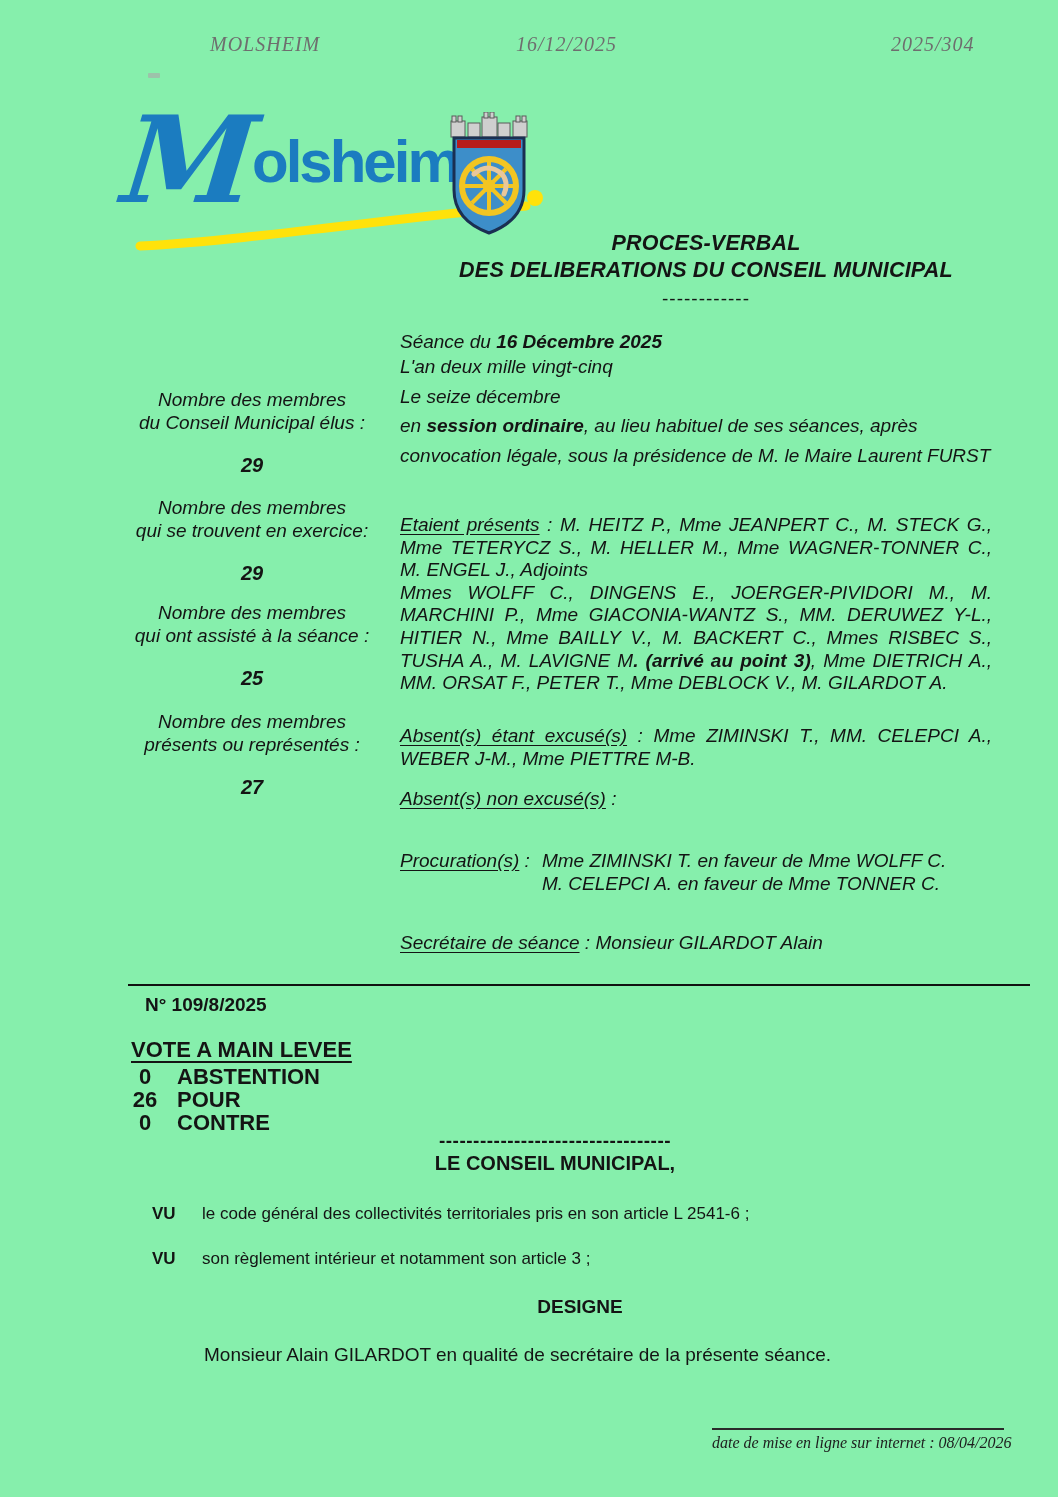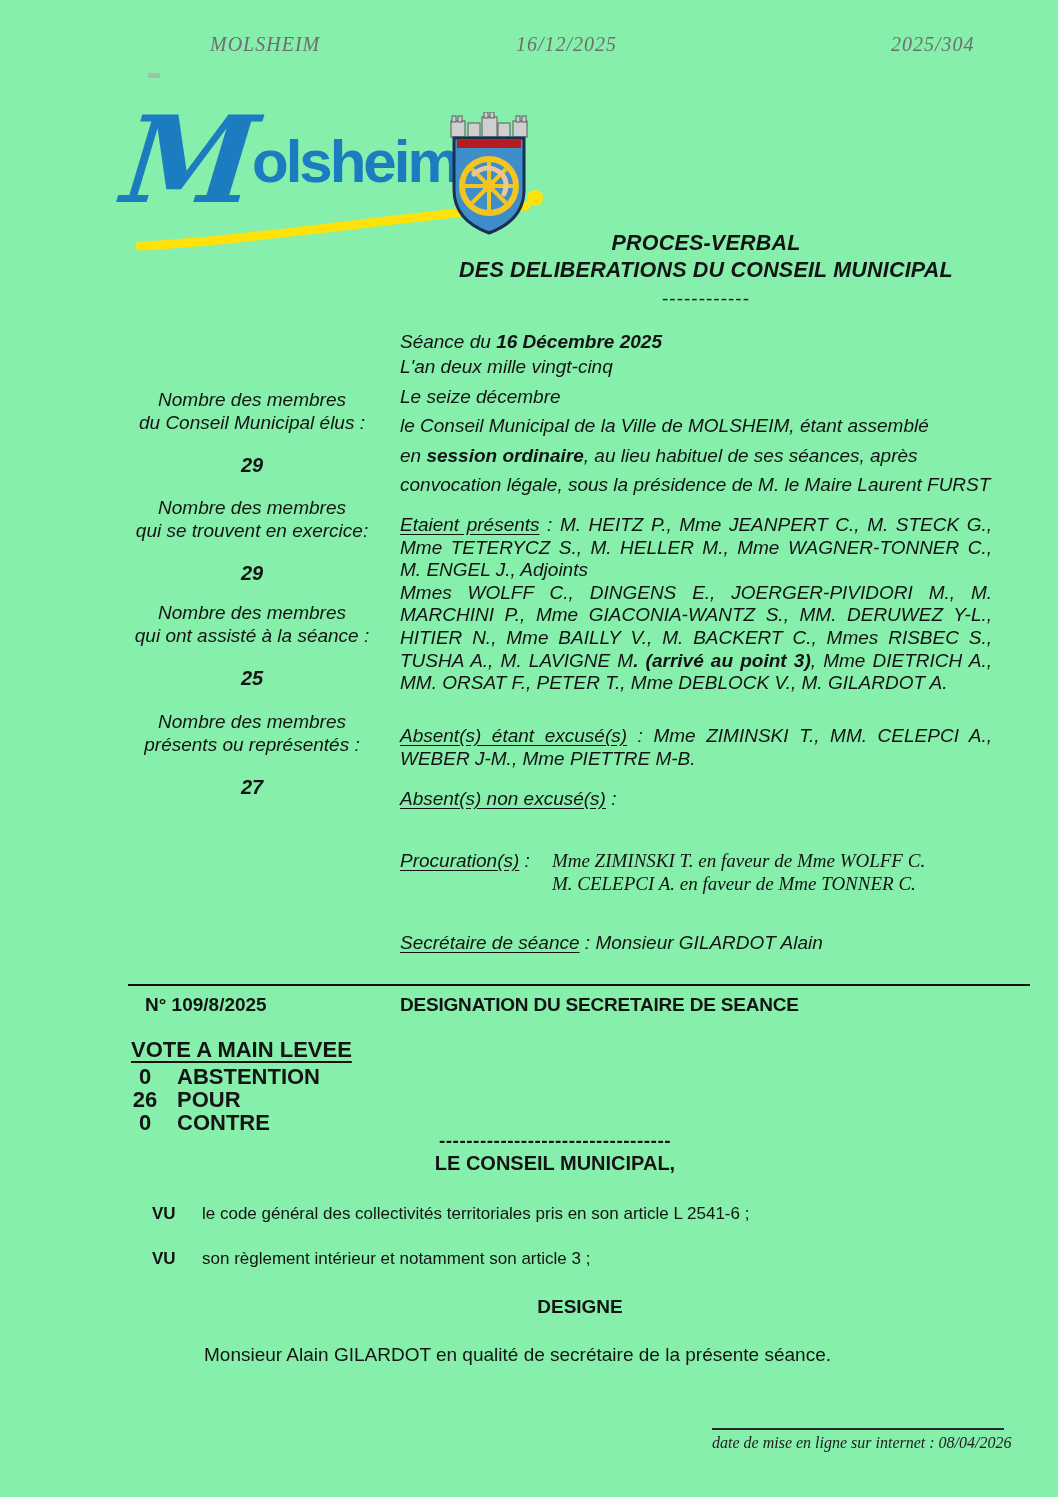--- a/index.html
+++ b/index.html
@@ -44,21 +44,21 @@
   
   .rc{position:absolute;left:400px;width:592px;font-style:italic;font-size:19px;}
   .seance{top:330px;line-height:24px;}
   .seance b{font-weight:bold;}
   .intro{top:352px;line-height:29.6px;}
   .presents{top:514px;line-height:22.6px;text-align:justify;}
   .absents{top:724px;line-height:23px;text-align:justify;}
   .nonexc{top:787px;line-height:23px;}
   .procu{top:849px;display:flex;line-height:23px;}
   .procu .plabel{white-space:nowrap;}
-  .procu .plines{margin-left:22px;font-family:Liberation Serif, serif;}
+  .procu .plines{margin-left:12px;}
   .secretaire{top:931px;line-height:23px;}
   .ul{text-decoration:underline;text-underline-offset:3px;}
   
   .rule-main{position:absolute;left:128px;top:984px;width:902px;height:2px;background:#111;}
   .delib-number{position:absolute;left:145px;top:994px;font-weight:bold;font-size:19px;}
   .delib-heading{position:absolute;left:400px;top:994px;font-weight:bold;font-size:19px;letter-spacing:-0.2px;}
   .vote-block{position:absolute;left:131px;top:1038px;font-weight:bold;font-size:22px;line-height:23px;}
   .vote-title{text-decoration:underline;text-underline-offset:4px;margin-bottom:4px;display:inline-block;}
   .vrow{white-space:nowrap;}
   .vcount{display:inline-block;width:28px;text-align:center;}
@@ -154,21 +154,20 @@
     <div class="mval">27</div>
   </div>
 
   <div class="rc seance">
     <span>Séance du </span><b>16 Décembre 2025</b>
   </div>
 
   <div class="rc intro">
     <div>L'an deux mille vingt-cinq</div>
     <div>Le seize décembre</div>
-    <div>le Conseil Municipal de la Ville de MOLSHEIM, étant assemblé</div>
     <div><span>en </span><b>session ordinaire</b><span>, au lieu habituel de ses séances, après</span></div>
     <div>convocation légale, sous la présidence de M. le Maire Laurent FURST</div>
   </div>
 
   <div class="rc presents">
     <span class="ul">Etaient présents</span><span> :  </span><span>M. HEITZ P., Mme JEANPERT C., M. STECK G., Mme TETERYCZ S., M. HELLER M., Mme WAGNER-TONNER C., M. ENGEL J., Adjoints</span><br>
     <span>Mmes WOLFF C., DINGENS E., JOERGER-PIVIDORI M., M. MARCHINI P., Mme GIACONIA-WANTZ S., MM. DERUWEZ Y-L., HITIER N., Mme BAILLY V., M. BACKERT C., Mmes RISBEC S., TUSHA A., M. LAVIGNE M</span><b>. (arrivé au point 3)</b><span>, Mme DIETRICH A., MM. ORSAT F., PETER T., Mme DEBLOCK V., M. GILARDOT A.</span>
   </div>
 
   <div class="rc absents">
@@ -186,21 +185,20 @@
       <div>M. CELEPCI A. en faveur de Mme TONNER C.</div>
     </div>
   </div>
 
   <div class="rc secretaire">
     <span class="ul">Secrétaire de séance</span><span> : Monsieur GILARDOT Alain</span>
   </div>
 
   <div class="rule-main"></div>
   <div class="delib-number">N° 109/8/2025</div>
-  <div class="delib-heading">DESIGNATION DU SECRETAIRE DE SEANCE</div>
 
   <div class="vote-block">
     <span class="vote-title">VOTE A MAIN LEVEE</span>
     <div class="vrow"><span class="vcount">0</span><span class="vlabel">ABSTENTION</span></div>
     <div class="vrow"><span class="vcount">26</span><span class="vlabel">POUR</span></div>
     <div class="vrow"><span class="vcount">0</span><span class="vlabel">CONTRE</span></div>
   </div>
 
   <div class="center-a dash-sep">----------------------------------</div>
   <div class="center-a council">LE CONSEIL MUNICIPAL,</div>

